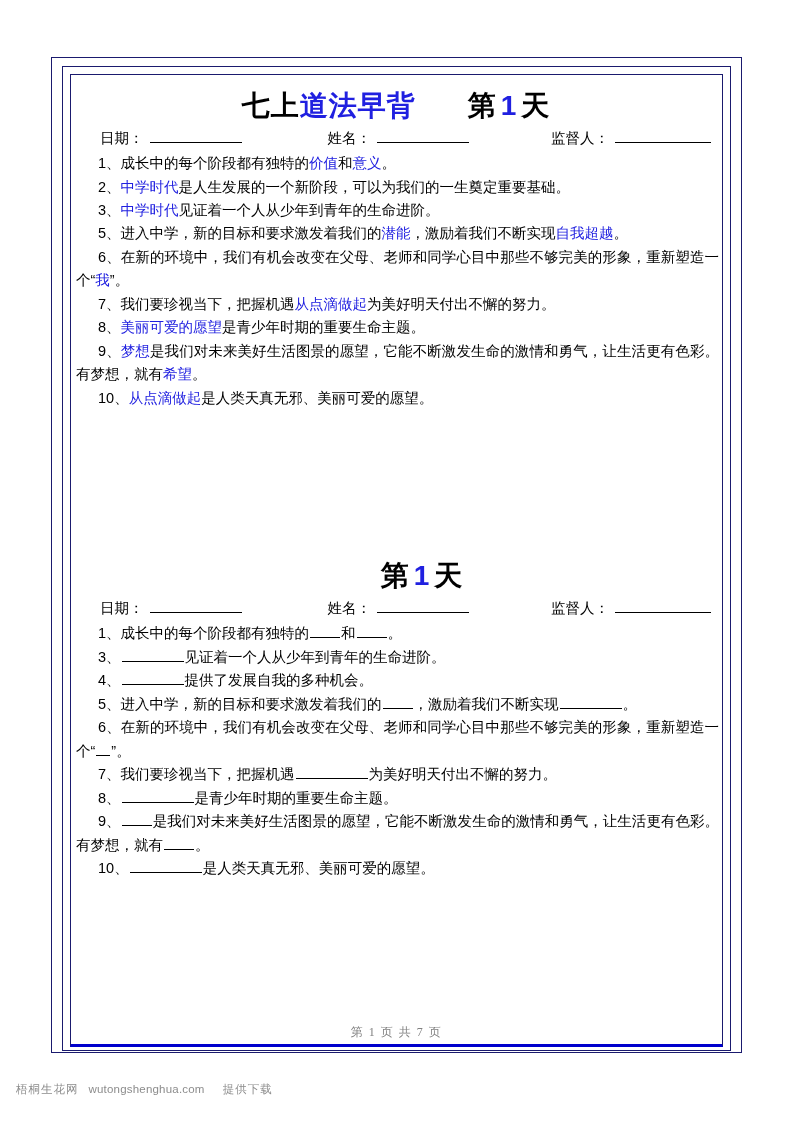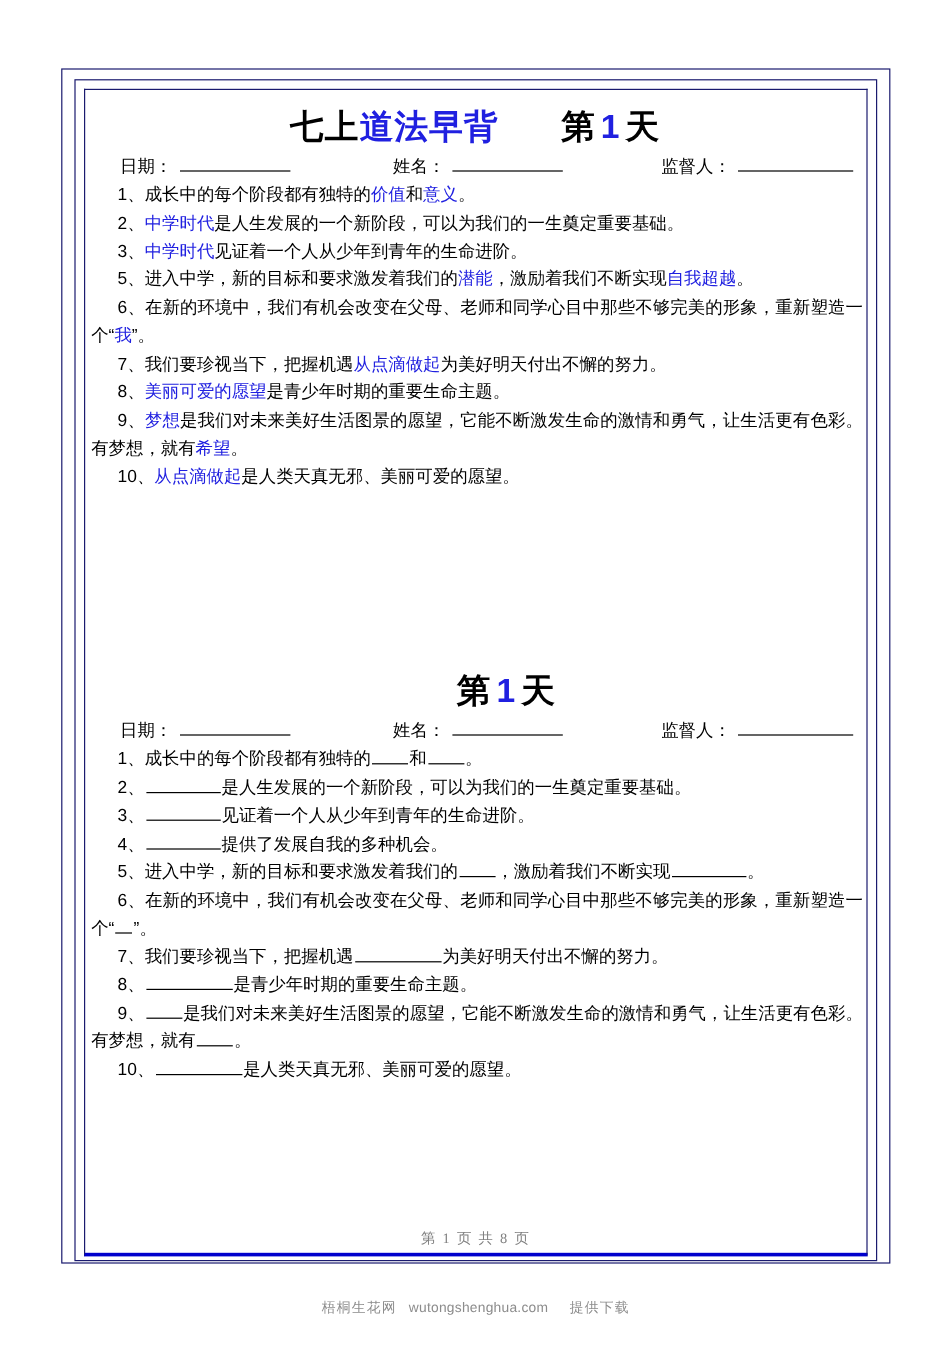--- a/index.html
+++ b/index.html
@@ -131,23 +131,22 @@
     text-align: center;
     font-size: 12px;
     color: #808080;
     letter-spacing: 1.5px;
     font-family: "Liberation Serif", "DejaVu Serif", serif;
   }
 
   
   .watermark {
     position: absolute;
-    left: 0; right: 0;
+    left: 16px; right: 0;
     top: 1082px;
-    text-align: center;
     font-size: 11.5px;
     color: #8c8c8c;
     letter-spacing: 1px;
   }
   .watermark .wm-site { letter-spacing: 0.2px; padding: 0 10px; }
   .watermark .wm-tail { padding-left: 8px; }
 </style>
 </head>
 <body>
 
@@ -218,30 +217,29 @@
       </span>
       <span class="meta-gap-2"></span>
       <span class="meta-item">
         <span class="meta-label">监督人：</span>
         <span class="meta-blank mb-sup"></span>
       </span>
     </div>
 
     <div class="items">
         <div class="item"><span>1、</span><span>成长中的每个阶段都有独特的</span><span class="blank b-s"></span><span>和</span><span class="blank b-s"></span><span>。</span></div>
-        <div class="item"><span>2、</span><span class="blank b-l"></span><span>是人生发展的一个新阶段，可以为我们的一生奠定重要基础。</span></div>
         <div class="item"><span>3、</span><span class="blank b-l"></span><span>见证着一个人从少年到青年的生命进阶。</span></div>
         <div class="item"><span>4、</span><span class="blank b-l"></span><span>提供了发展自我的多种机会。</span></div>
         <div class="item"><span>5、</span><span>进入中学，新的目标和要求激发着我们的</span><span class="blank b-s"></span><span>，激励着我们不断实现</span><span class="blank b-l"></span><span>。</span></div>
         <div class="item"><span>6、</span><span>在新的环境中，我们有机会改变在父母、老师和同学心目中那些不够完美的形象，重新塑造一个“</span><span class="blank b-tiny"></span><span>”。</span></div>
         <div class="item"><span>7、</span><span>我们要珍视当下，把握机遇</span><span class="blank b-xl"></span><span>为美好明天付出不懈的努力。</span></div>
         <div class="item"><span>8、</span><span class="blank b-xl"></span><span>是青少年时期的重要生命主题。</span></div>
         <div class="item"><span>9、</span><span class="blank b-s"></span><span>是我们对未来美好生活图景的愿望，它能不断激发生命的激情和勇气，让生活更有色彩。有梦想，就有</span><span class="blank b-s"></span><span>。</span></div>
         <div class="item"><span>10、</span><span class="blank b-xl"></span><span>是人类天真无邪、美丽可爱的愿望。</span></div>
       </div>
   </div>
 
-  <div class="page-footer">第 1 页 共 8 页</div>
+  <div class="page-footer">第 1 页 共 7 页</div>
 </div>
 
 <div class="watermark">
   <span class="wm-name">梧桐生花网</span><span class="wm-site">wutongshenghua.com</span><span class="wm-tail">提供下载</span>
 </div>
 
 </body></html>

